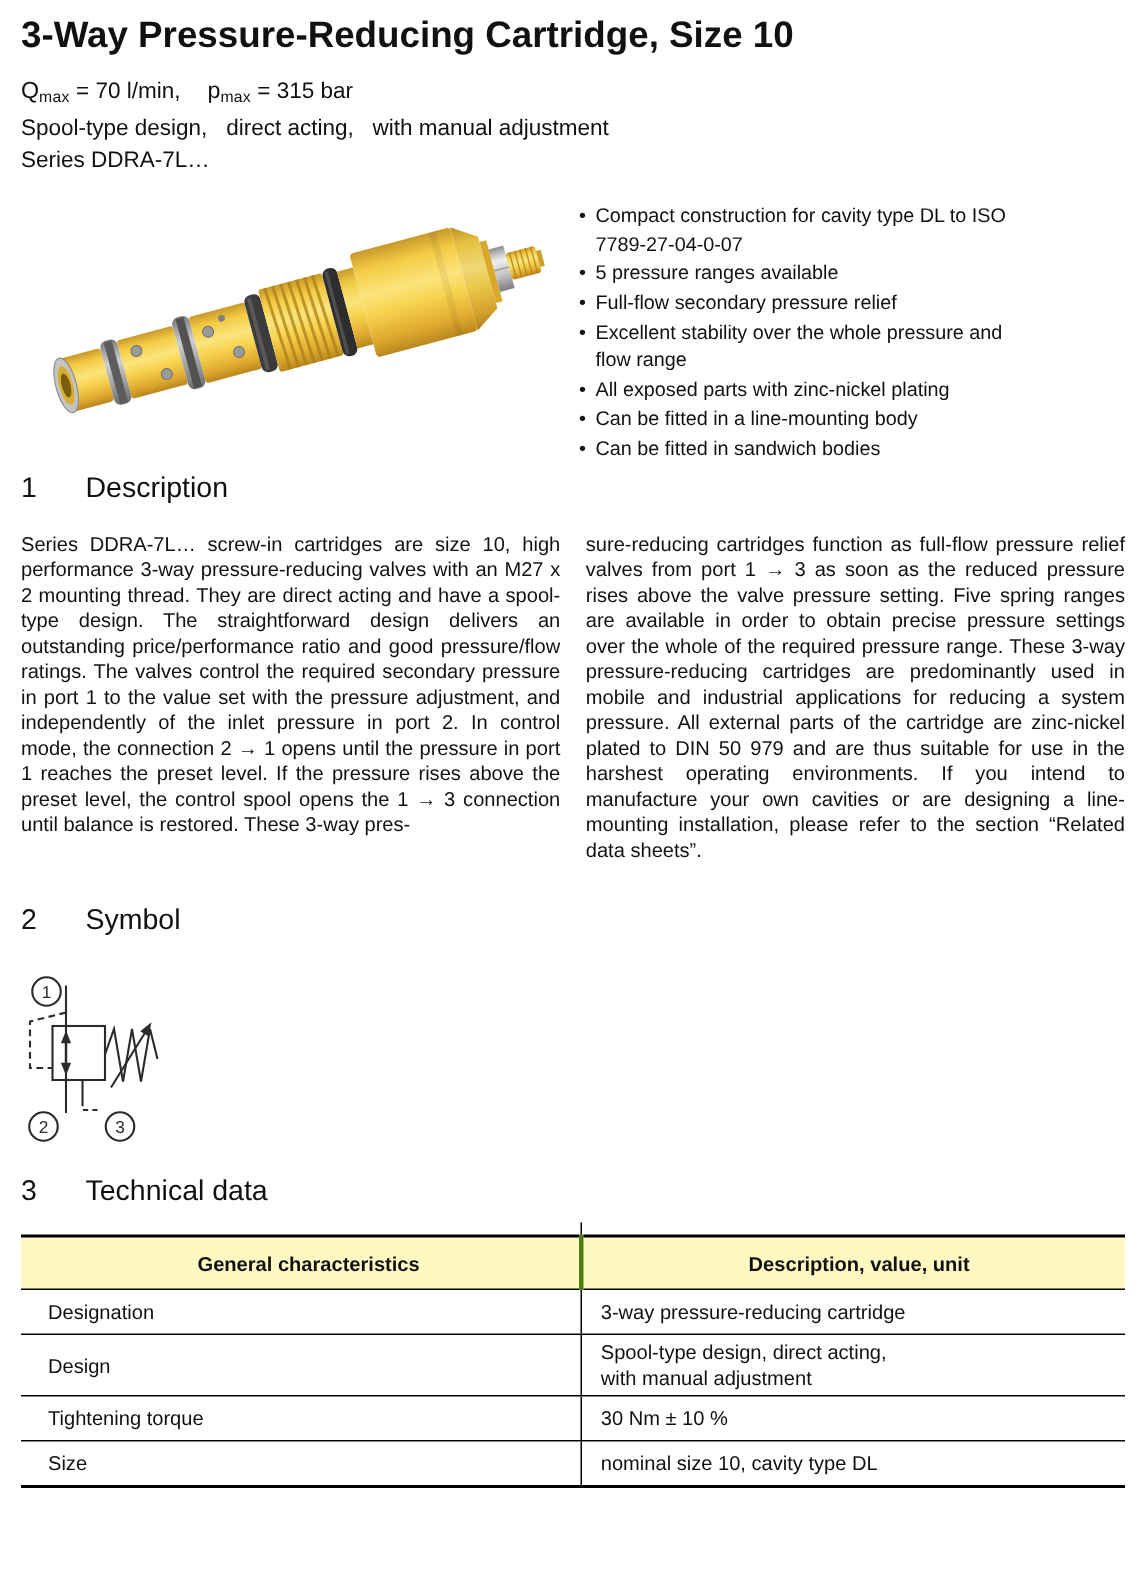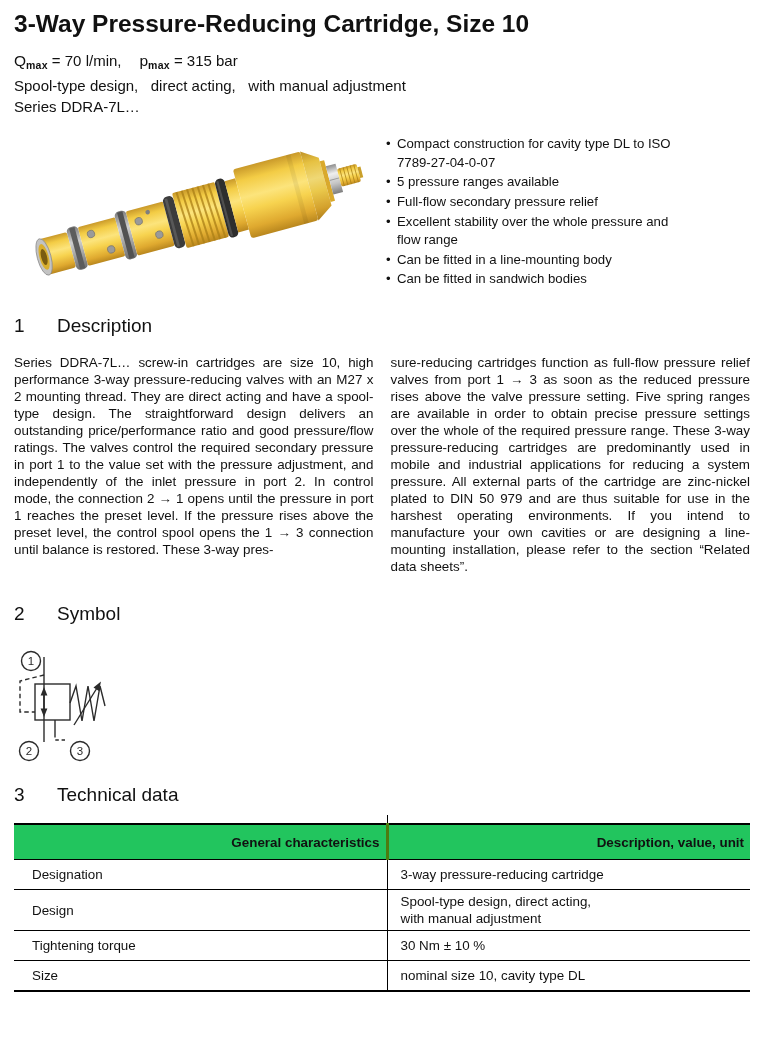--- a/index.html
+++ b/index.html
@@ -6,21 +6,21 @@
   body{
     width:763px;height:1046px;overflow:hidden;background:#ffffff;
     font-family:"Liberation Sans", sans-serif;color:#111;
     -webkit-font-smoothing:antialiased;
   }
   .page{padding:6px 13px 0 14px;position:relative;}
 
   .title{font-size:24.5px;font-weight:bold;line-height:1.15;margin:4px 0 13px 0;}
 
   .specline{font-size:15px;line-height:20px;margin:0;}
-  .specline sub{font-size:10.5px;font-weight:bold;vertical-align:-3px;letter-spacing:.2px;}
+  .specline sub{font-size:10.5px;font-weight:normal;vertical-align:-3px;letter-spacing:.2px;}
   .specline .qty{font-size:15.5px;}
   .gap2{display:inline-block;width:18px;}
   .subtitle,.series{font-size:15px;line-height:21px;margin:0;white-space:pre-wrap;}
 
   .toprow{display:flex;margin-top:12px;height:172px;}
   .photo-wrap{width:366px;height:172px;position:relative;flex:none;}
   .features{list-style:none;margin:6px 0 0 0;padding:0 0 0 6px;width:330px;
     font-size:13.2px;line-height:18.6px;}
   .features li{position:relative;padding-left:11px;margin-bottom:1px;max-width:292px;}
   .features li::before{content:"\2022";position:absolute;left:0;top:0;}
@@ -33,21 +33,21 @@
 
   .cols{display:flex;gap:17px;margin-top:17px;min-height:198px;}
   .col{width:361px;font-size:13.4px;line-height:17px;text-align:justify;}
 
   .symbol-wrap{margin-top:16px;height:135px;}
 
   .table-wrap{position:relative;margin-top:17px;width:736px;}
   .divider-stub{position:absolute;top:-8px;left:373px;width:1px;height:8px;background:#000;}
   table.tech{border-collapse:collapse;width:736px;font-size:13.4px;table-layout:fixed;}
   table.tech th{
-    background:#22c55e;text-align:right;font-weight:bold;
+    background:#fef9c3;text-align:center;font-weight:bold;
     border-top:2px solid #000;border-bottom:1px solid #000;
     height:30px;padding:2px 6px 2px 18px;
   }
   table.tech th.c2{border-left:3px solid #4d7c0f;padding-left:13px;}
   table.tech td{
     border-bottom:1px solid #000;height:23px;line-height:17px;
     padding:3px 6px 3px 18px;vertical-align:middle;
   }
   table.tech td.c2{border-left:1px solid #000;padding-left:13px;}
   table.tech tr:last-child td{border-bottom:2px solid #000;}
@@ -151,20 +151,21 @@
           </g>
           <rect x="383" y="89" width="3.5" height="12" fill="#caa02a"></rect>
         </g>
       </svg>
     </div>
     <ul class="features">
       <li>Compact construction for cavity type DL to ISO 7789-27-04-0-07</li>
       <li>5 pressure ranges available</li>
       <li>Full-flow secondary pressure relief</li>
       <li>Excellent stability over the whole pressure and flow range</li>
+      <li>All exposed parts with zinc-nickel plating</li>
       <li>Can be fitted in a line-mounting body</li>
       <li>Can be fitted in sandwich bodies</li>
     </ul>
   </div>
 
   <h2 class="sec" id="sec1"><span class="num">1</span><span>Description</span></h2>
 
   <div class="cols">
     <div class="col">Series DDRA-7L… screw-in cartridges are size 10, high performance 3-way pressure-reducing valves with an M27 x 2 mounting thread. They are direct acting and have a spool-type design. The straightforward design delivers an outstanding price/performance ratio and good pressure/flow ratings. The valves control the required secondary pressure in port 1 to the value set with the pressure adjustment, and independently of the inlet pressure in port 2. In control mode, the connection 2 → 1 opens until the pressure in port 1 reaches the preset level. If the pressure rises above the preset level, the control spool opens the 1 → 3 connection until balance is restored. These 3-way pres-</div>
     <div class="col">sure-reducing cartridges function as full-flow pressure relief valves from port 1 → 3 as soon as the reduced pressure rises above the valve pressure setting. Five spring ranges are available in order to obtain precise pressure settings over the whole of the required pressure range. These 3-way pressure-reducing cartridges are predominantly used in mobile and industrial applications for reducing a system pressure. All external parts of the cartridge are zinc-nickel plated to DIN 50 979 and are thus suitable for use in the harshest operating environments. If you intend to manufacture your own cavities or are designing a line-mounting installation, please refer to the section “Related data sheets”.</div>

